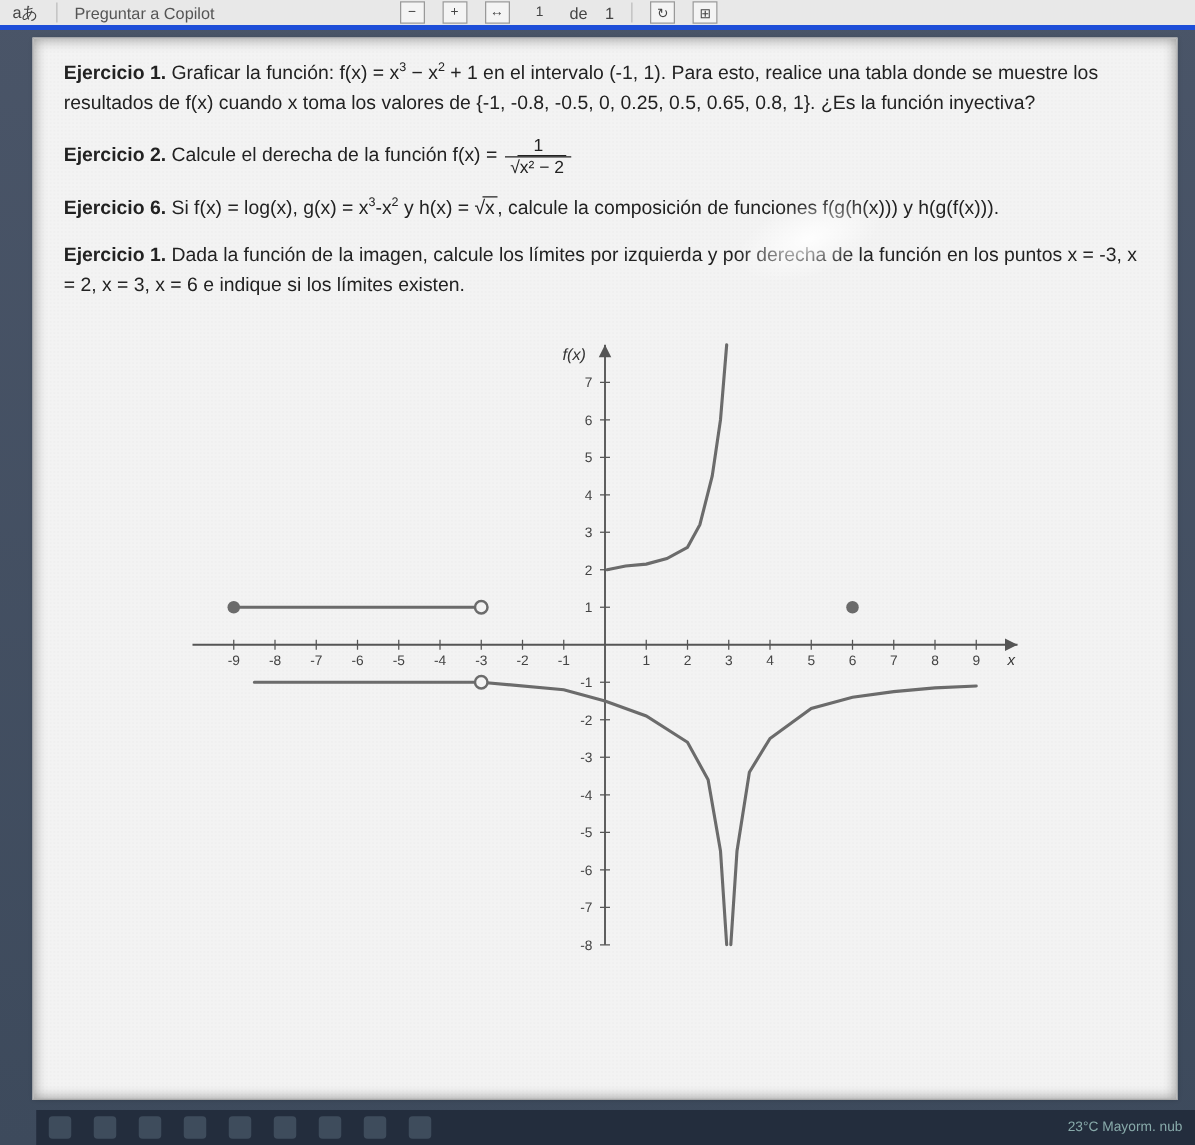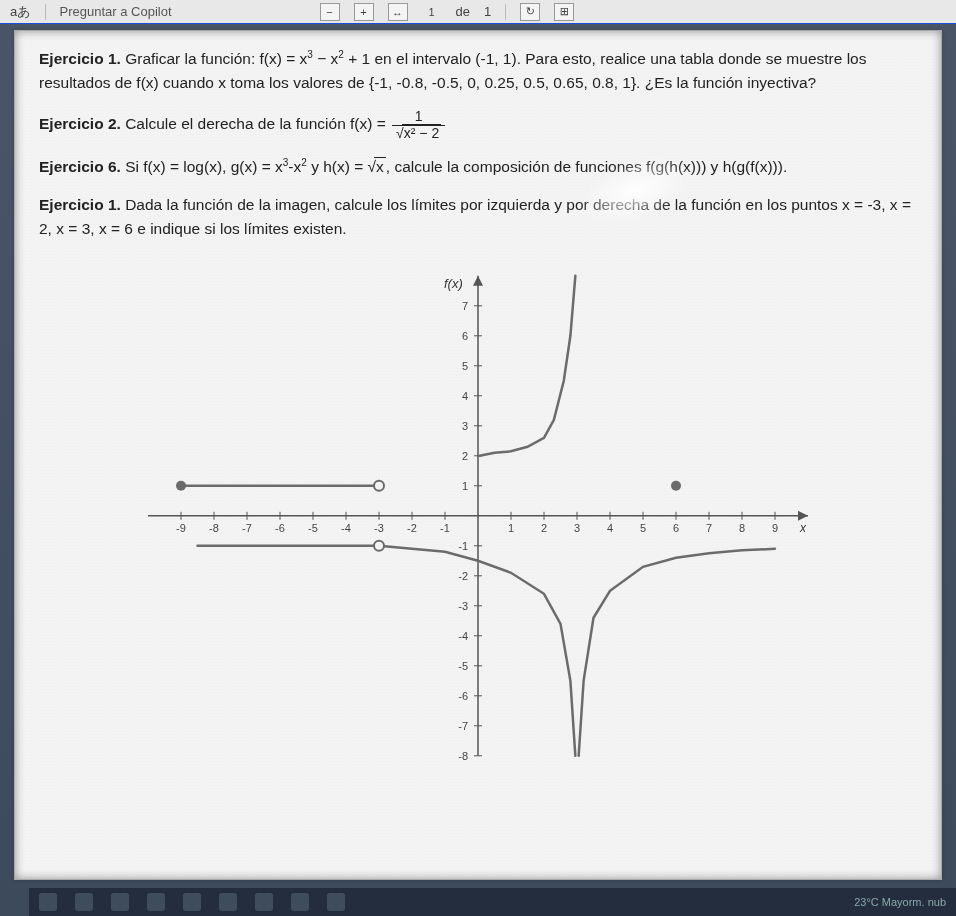--- a/index.html
+++ b/index.html
@@ -7,42 +7,42 @@
       font-family: "Segoe UI", Arial, sans-serif;
       background: linear-gradient(180deg, #4a5568 0%, #3d4a5c 100%);
       width: 956px;
       height: 916px;
       overflow: hidden;
       position: relative;
     }
     .toolbar {
       height: 24px;
       background: #e8e8e8;
-      border-bottom: 1px solid #1d4ed8;
+      border-bottom: 4px solid #1d4ed8;
       display: flex;
       align-items: center;
       padding: 0 10px;
       font-size: 13px;
       color: #444;
       gap: 14px;
     }
     .toolbar .icon-btn {
       width: 20px;
       height: 18px;
       border: 1px solid #999;
       display: inline-flex;
       align-items: center;
       justify-content: center;
       font-size: 11px;
       background: #f4f4f4;
     }
     .toolbar .divider { width:1px; height:16px; background:#bbb; }
     .toolbar .label { color:#555;text-align:center; }
     .page-wrap {
-      padding: 6px 14px 0 14px;
+      padding: 6px 14px 0 26px;
       border-radius: 16px;
     }
     .page {
       background: #f3f3f3;
       border: 1px solid #aaa;
       padding: 16px 24px 10px 24px;
       color: #222;
       font-size: 15.5px;
       line-height: 1.55;
       box-shadow: 0 0 10px rgba(0,0,0,0.4) inset, 0 0 4px rgba(0,0,0,0.2);

